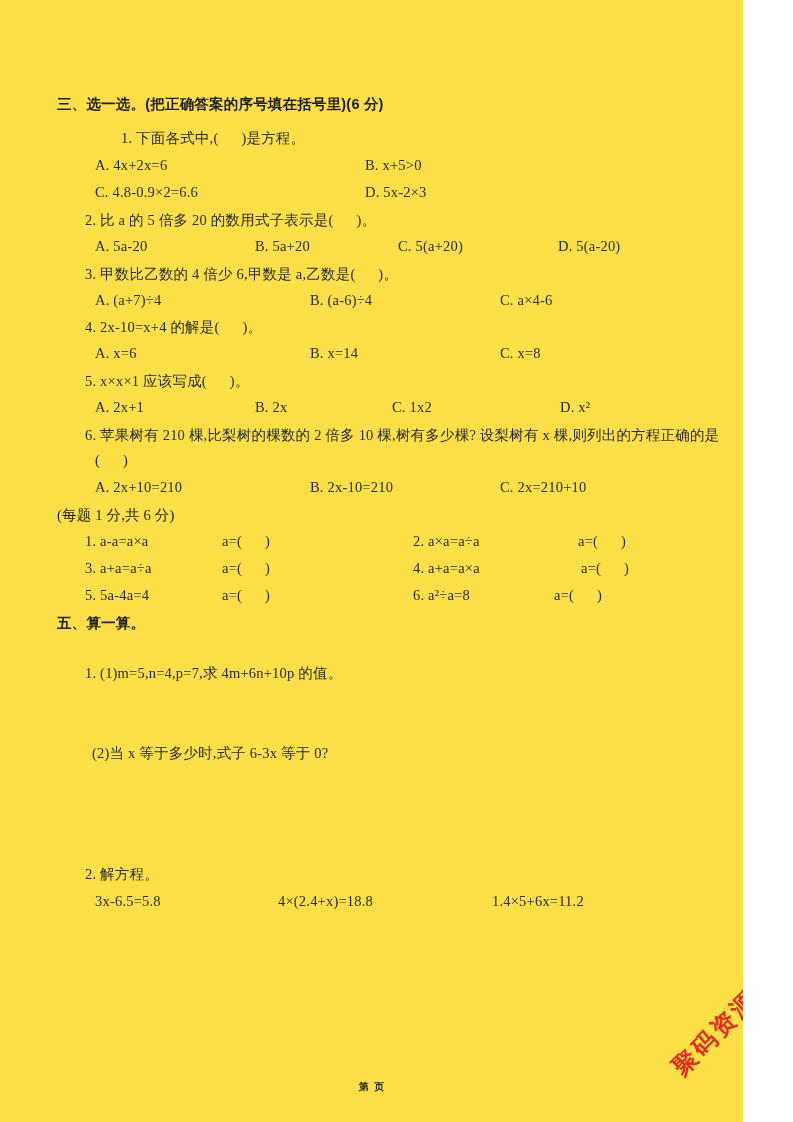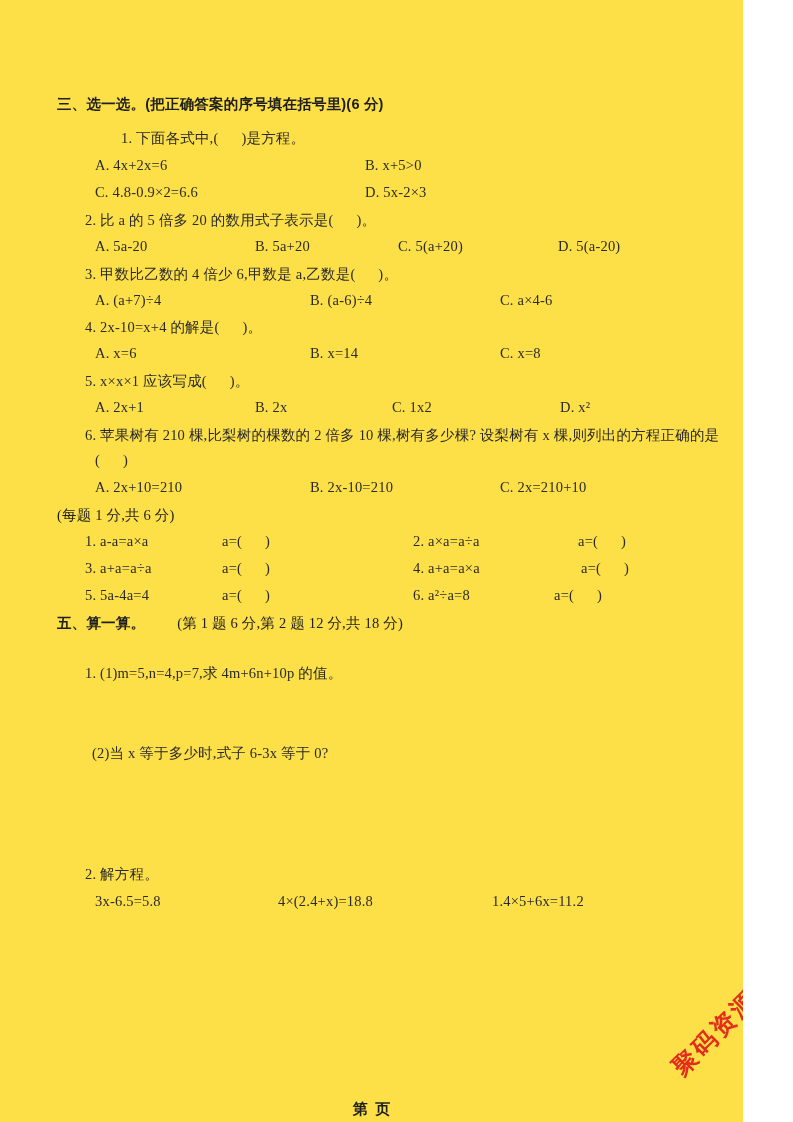--- a/index.html
+++ b/index.html
@@ -28,26 +28,25 @@
   .light {
     font-weight: 400;
     font-family: "Liberation Serif", "DejaVu Serif", serif;
   }
   .titleline { display: flex; }
   .footer {
     position: absolute;
     top: 1080px;
     left: 50%;
     transform: translateX(-50%);
-    font-family: Liberation Serif, serif;
+    font-family: Liberation Sans, sans-serif;
     font-weight: 700;
-    font-size: 15px;
+    font-size: 10px;
     white-space: pre;
     color: #1e1e1e;
-    margin-top: 20px;
   }
   .watermark {
     position: absolute;
     left: 652px;
     top: 995px;
     width: 170px;
     transform: rotate(-45deg);
     transform-origin: center center;
     font-family: "Liberation Sans", "DejaVu Sans", sans-serif;
     font-weight: 700;
@@ -109,21 +108,21 @@
   <div class="t" style="left:85px;  top:560px;">3. a+a=a÷a</div>
   <div class="t" style="left:222px; top:560px;">a=(      )</div>
   <div class="t" style="left:413px; top:560px;">4. a+a=a×a</div>
   <div class="t" style="left:581px; top:560px;">a=(      )</div>
 
   <div class="t" style="left:85px;  top:587px;">5. 5a-4a=4</div>
   <div class="t" style="left:222px; top:587px;">a=(      )</div>
   <div class="t" style="left:413px; top:587px;">6. a²÷a=8</div>
   <div class="t" style="left:554px; top:587px;">a=(      )</div>
 
-  <div class="t titleline" style="left:57px; top:614px;gap:32px;"><span class="h">五、算一算。</span><span class="h light">(第 1 题 6 分,第 2 题 12 分,共 18 分)</span></div>
+  <div class="t titleline" style="left:57px; top:614px;gap:32px;"><span class="h">五、算一算。</span></div>
 
   <div class="t" style="left:85px; top:641px;margin-top:23px;">1. (1)m=5,n=4,p=7,求 4m+6n+10p 的值。</div>
   <div class="t" style="left:92px; top:744px;">(2)当 x 等于多少时,式子 6-3x 等于 0?</div>
   <div class="t" style="left:85px; top:865px;">2. 解方程。</div>
 
   <div class="t" style="left:95px;  top:893px;">3x-6.5=5.8</div>
   <div class="t" style="left:278px; top:893px;">4×(2.4+x)=18.8</div>
   <div class="t" style="left:492px; top:893px;">1.4×5+6x=11.2</div>
 
   <div class="footer">第  页</div>

